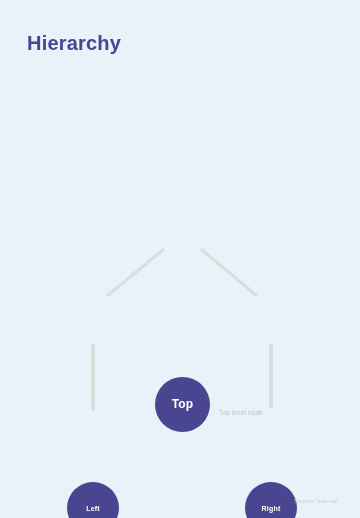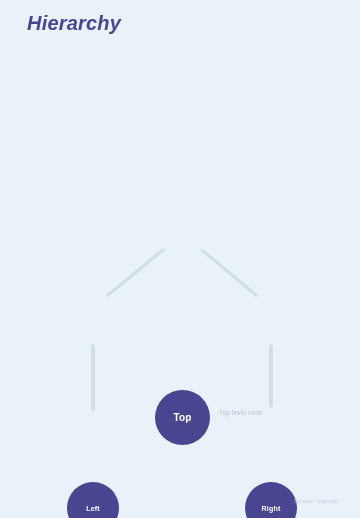--- a/index.html
+++ b/index.html
@@ -18,29 +18,28 @@
   .slide {
     position: absolute;
     inset: 0;
     background: #e9f1f9;
   }
 
   
   .heading {
     position: absolute;
     left: 27px;
-    top: 10px;
+    top: 30px;
     width: 300px;
     font-size: 20px;
     font-weight: bold;
     letter-spacing: 0.2px;
     color: #4a4590;
     line-height: 26px;
     white-space: nowrap;
-    font-style: italic;
   }
 
   
   .body-copy {
     position: absolute;
     left: 26px;
     top: 88px;
     width: 310px;
     font-size: 7.4px;
     line-height: 17.5px;
@@ -75,24 +74,24 @@
     font-weight: bold;
     text-align: center;
     line-height: 9px;
     letter-spacing: 0.2px;
     box-sizing: border-box;
     padding: 2px;
   }
 
   .node-root {
     left: 155px;
-    top: 200px;
+    top: 187px;
     width: 55px;
     height: 55px;
-    font-size: 10px;
+    font-size: 12px;
   }
   .node-left {
     left: 67px;
     top: 292px;
     width: 52px;
     height: 52px;
   }
   .node-right {
     left: 245px;
     top: 292px;

